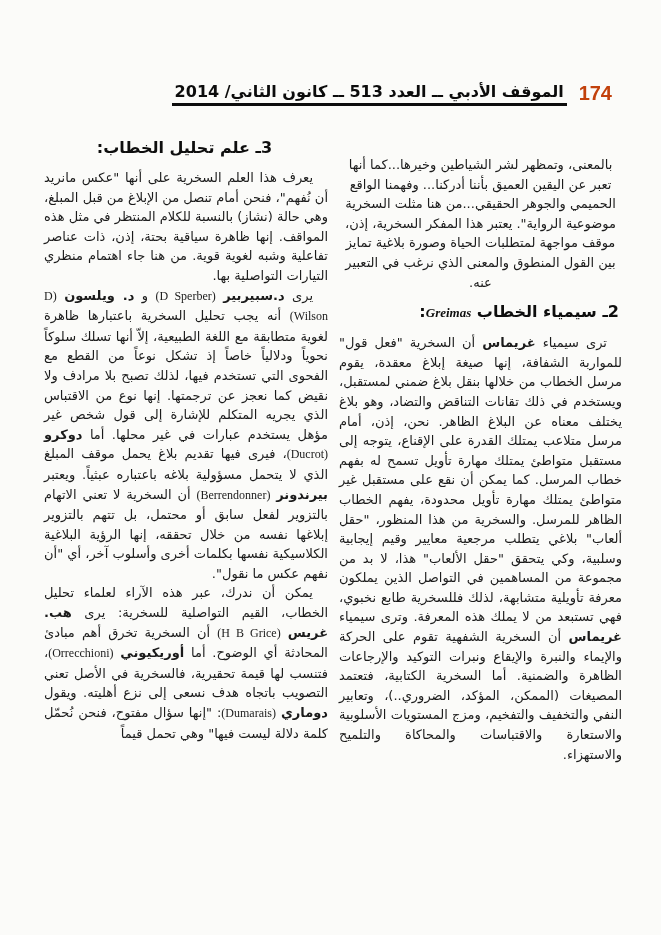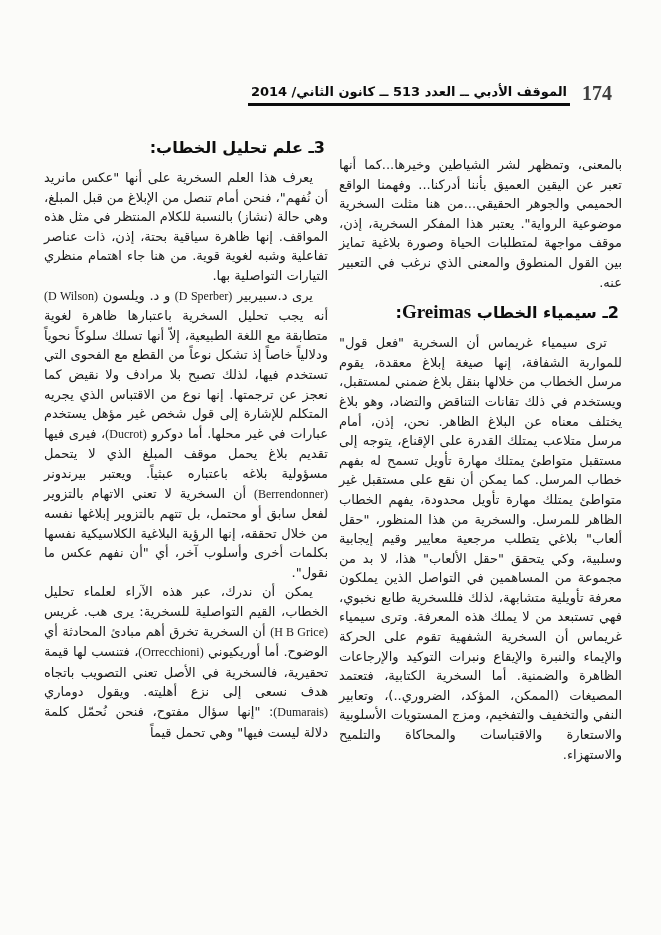--- a/index.html
+++ b/index.html
@@ -11,51 +11,51 @@
     color:#1e1e1e;
     direction:rtl;
     overflow:hidden;
   }
   
   .header{
     position:absolute;top:82px;right:49px;
     display:flex;direction:rtl;align-items:flex-start;gap:12px;
   }
   .page-number{
-    font-family:Liberation Serif, serif;
-    font-weight:bold;font-size:20px;line-height:22px;color:#404040;
+    font-family:Liberation Sans, sans-serif;
+    font-weight:bold;font-size:20px;line-height:22px;color:#c2410c;
   }
   .journal-line{
     margin-top:3px;
-    font-size:13px;font-weight:bold;line-height:14px;color:#0c0c0c;
+    font-size:16px;font-weight:bold;line-height:14px;color:#0c0c0c;
     border-bottom:3.5px solid #0d0d0d;
     padding:0 3px 4px 3px;
     white-space:nowrap;
   }
   
   .col{
     position:absolute;
     font-size:13px;line-height:19.6px;
     text-align:justify;
     color:#1b1b1b;
   }
   .col-right{top:147px;right:39px;width:283px;margin-top:8px;}
   .col-left{top:136px;left:44px;width:284px;}
   .para{text-indent:15px;margin:0;}
   .para.noindent{text-indent:0;}
   .heading{
     font-size:16px;font-weight:bold;color:#0e0e0e;
     text-align:right;margin:8px 3px 8px 0;line-height:24px;
     text-indent:0;
   }
-  .col > :first-child{margin-top:0;}
-  .bold{font-weight:normal;}
+  .col > :first-child{margin-top:0;text-align:center;}
+  .bold{font-weight:bold;}
   .latin{font-family:"Liberation Serif","DejaVu Serif",serif;}
   .para .latin{font-size:12px;}
-  .heading .latin{font-size:19px;}
+  .heading .latin{font-size:13px;font-style:italic;}
 </style>
 </head>
 <body>
 
 <div class="page">
   <div class="header">
     <div class="page-number">174</div>
     <div class="journal-line">الموقف الأدبي ــ العدد 513 ــ كانون الثاني/ 2014</div>
   </div>
 

